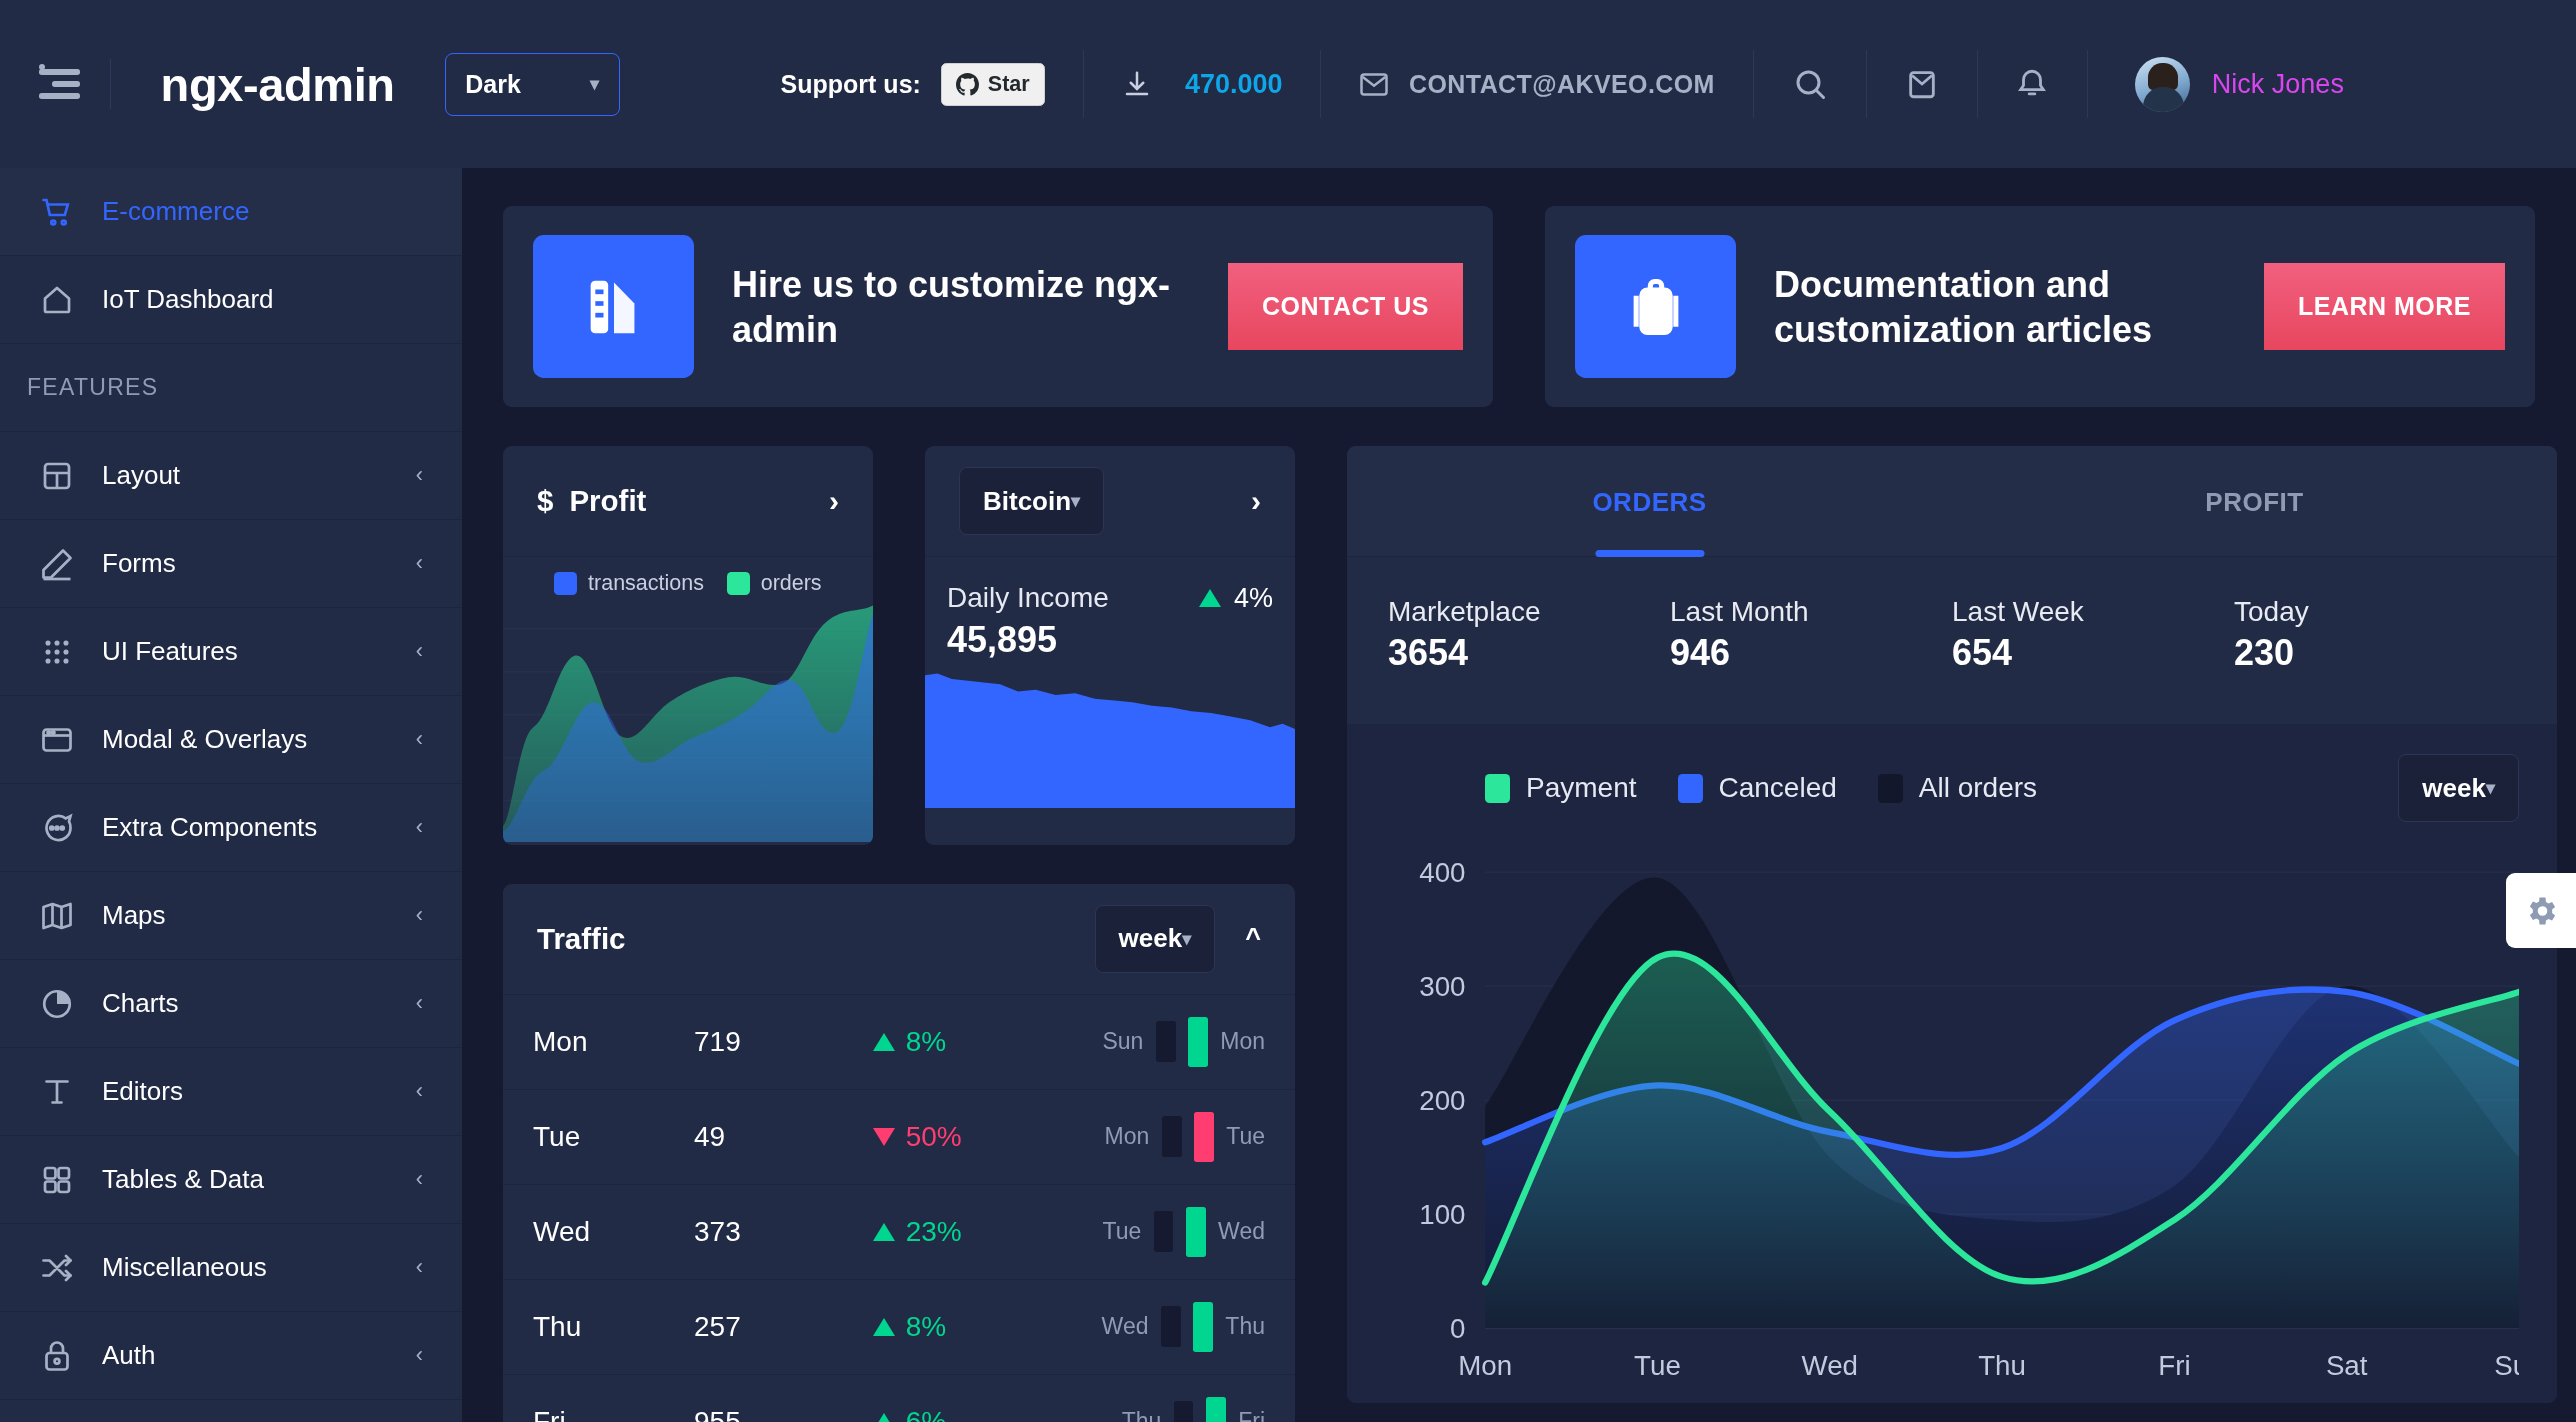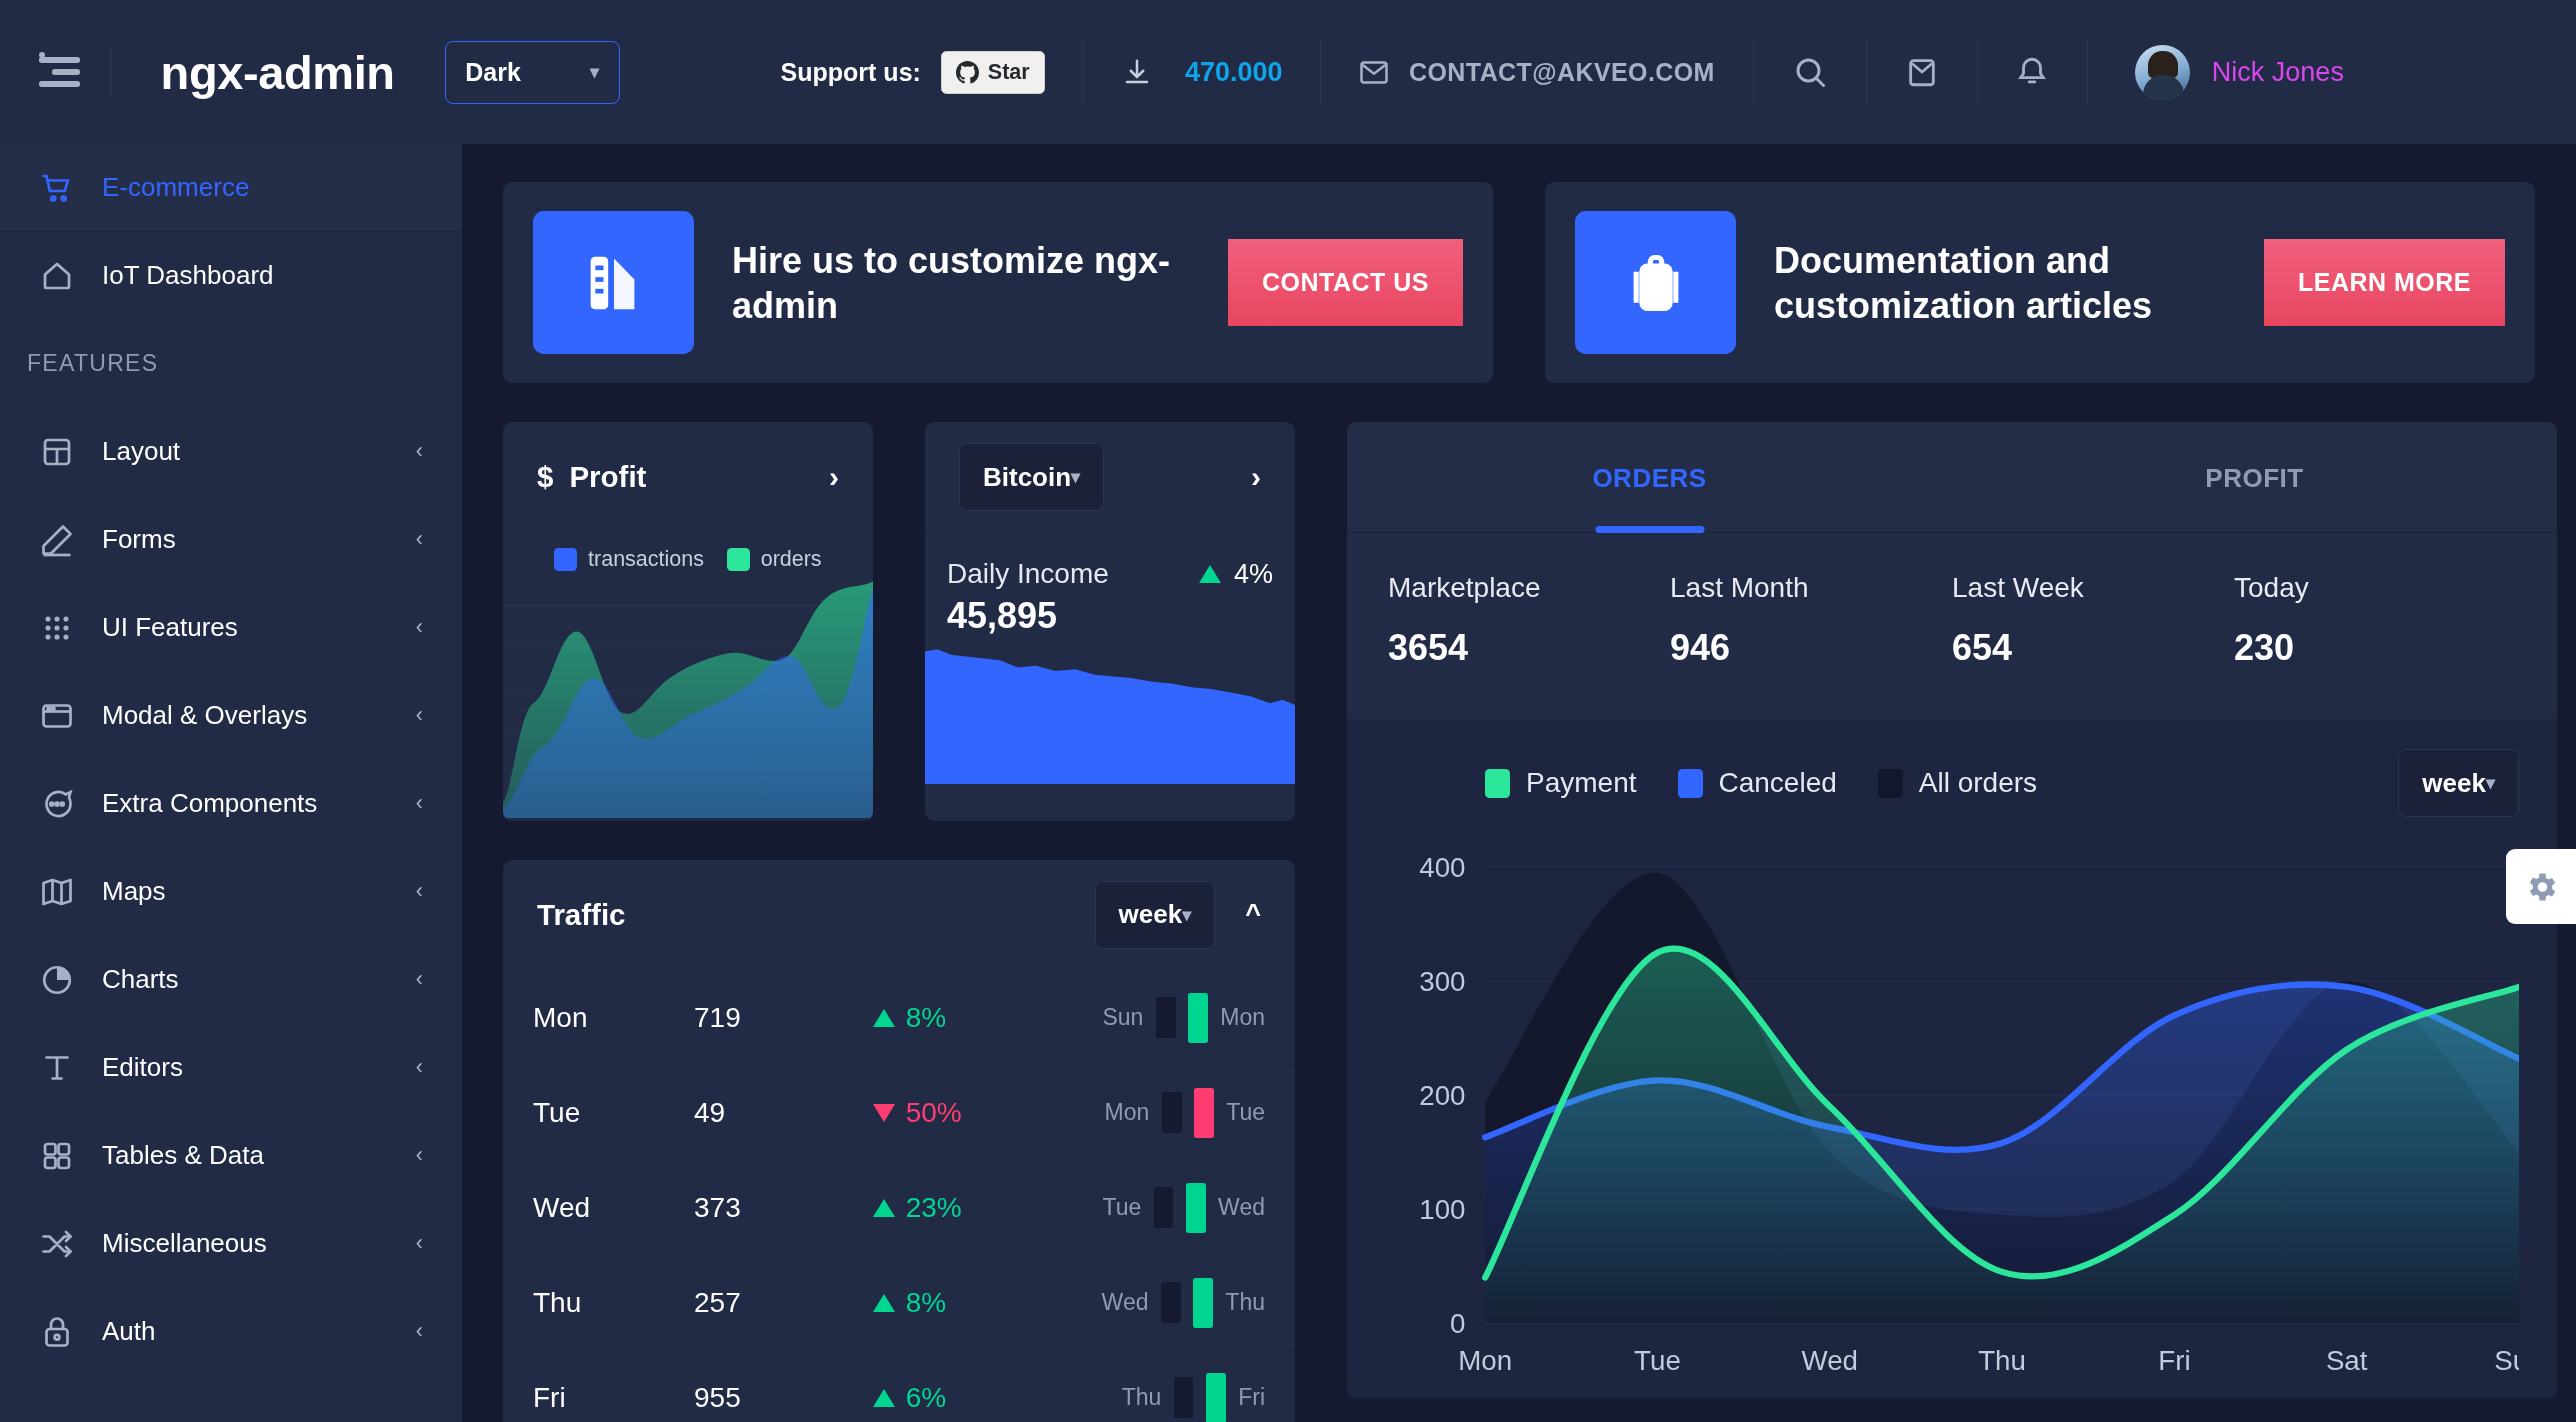--- a/index.html
+++ b/index.html
@@ -4,21 +4,21 @@
 <style>
   * { box-sizing: border-box; margin: 0; padding: 0; }
   html, body {
     width: 2576px; height: 1422px;
     background: #151a30;
     font-family: "Liberation Sans", sans-serif;
     overflow: hidden;
   }
   
   .header {
-    height: 144px; width: 100%;
+    height: 168px; width: 100%;
     background: #222b45;
     display: flex; align-items: center;
     position: relative; z-index: 20;
   }
   .hamburger { width: 41px; margin-left: 39px; cursor: pointer; }
   .hamburger .bar { height: 6.3px; background: #a6b1c6; border-radius: 2.7px; margin: 5.4px 0; }
   .hamburger .bar.mid { margin-left: 12.5px; width: calc(100% - 12.5px); }
   .hamburger .dot { width: 6.3px; height: 6.3px; border-radius: 50%; background: #a6b1c6;
                     position: absolute; margin-top: -17px; }
   .hdr-divider { width: 0.9px; height: 50px; background: #303a5d; margin: 0 30px; }
@@ -163,21 +163,21 @@
     color: #8f9bb3; cursor: pointer; position: relative;
   }
   .tab.active { color: #3366ff; }
   .tab.active::after {
     content:""; position:absolute; bottom:-0.9px; left:50%; transform:translateX(-50%);
     width: 109px; height: 7.2px; background: #3366ff; border-radius: 3.6px;
   }
   .stats { display: flex; padding: 39px 41px 50px; gap: 0; }
   .stat { flex: 1; }
   .stat-label { color: #e8ebf2; font-size: 28px; font-weight: 400; }
-  .stat-value { color: #ffffff; font-size: 36px; font-weight: 700; margin-top: 23px; }
+  .stat-value { color: #ffffff; font-size: 36px; font-weight: 700; margin-top: 4px; }
   .chart-area { background: #1d2540; padding: 30px 38px 0; }
   .chart-top { display: flex; align-items: center; justify-content: space-between; text-align: center; }
   .chart-legend { display: flex; gap: 41px; align-items: center; margin-left: 100px; }
   .cl-chip { display: flex; align-items: center; gap: 16px; color: #e6e9f2; font-size: 28px; }
   .cl-box { width: 25px; height: 29px; border-radius: 4.5px; }
   .plot-wrap { position: relative; margin-top: 23px; }
 
   .settings-tab {
     position: absolute; right: 0; top: 705px;
     width: 70px; height: 75px; background: #ffffff;

